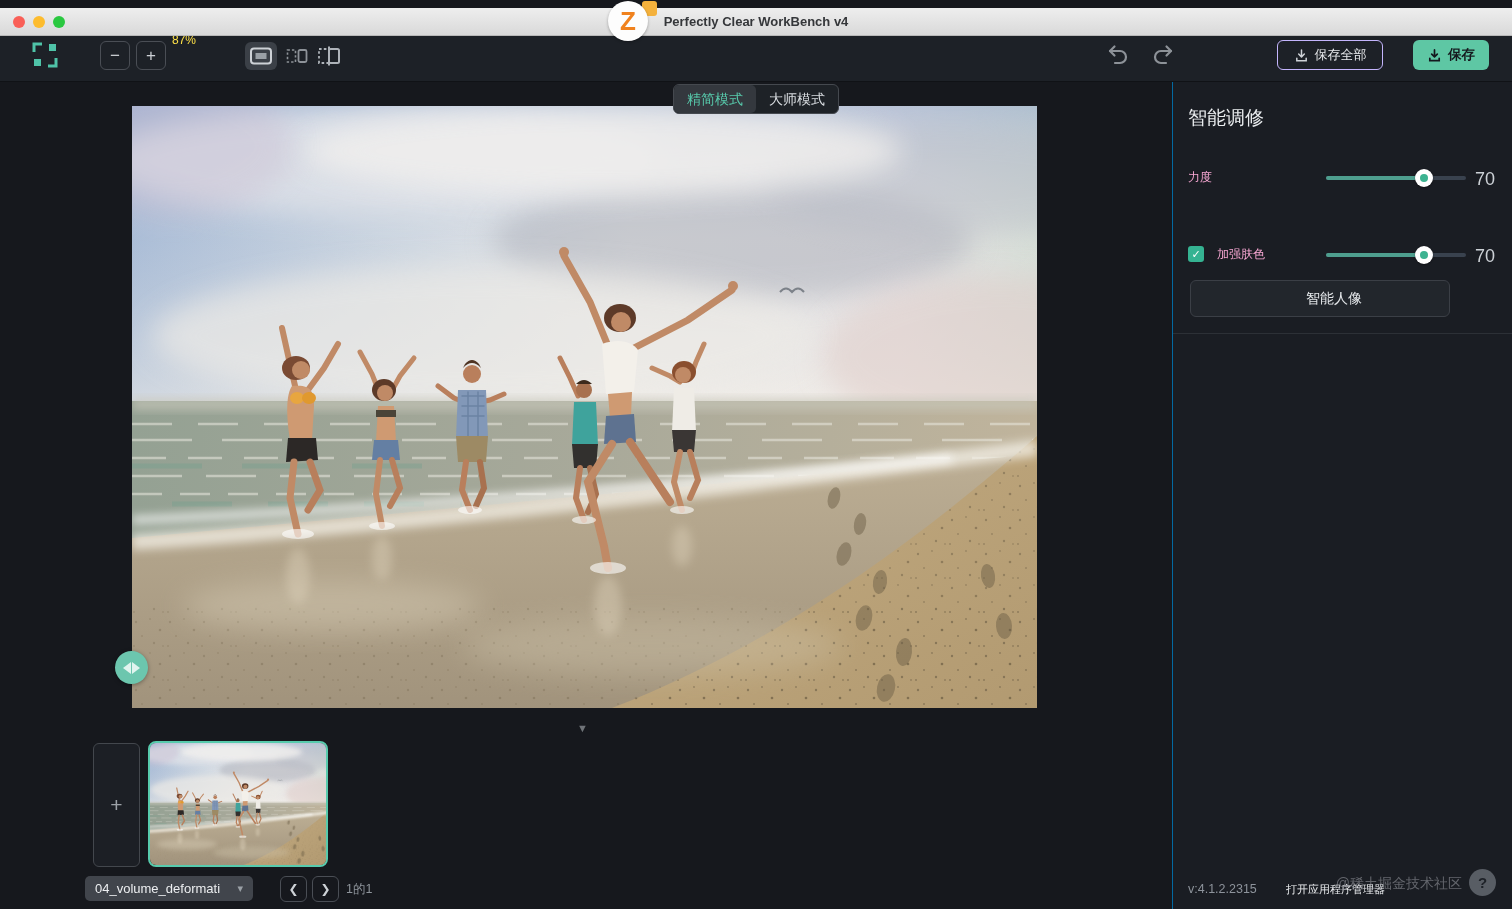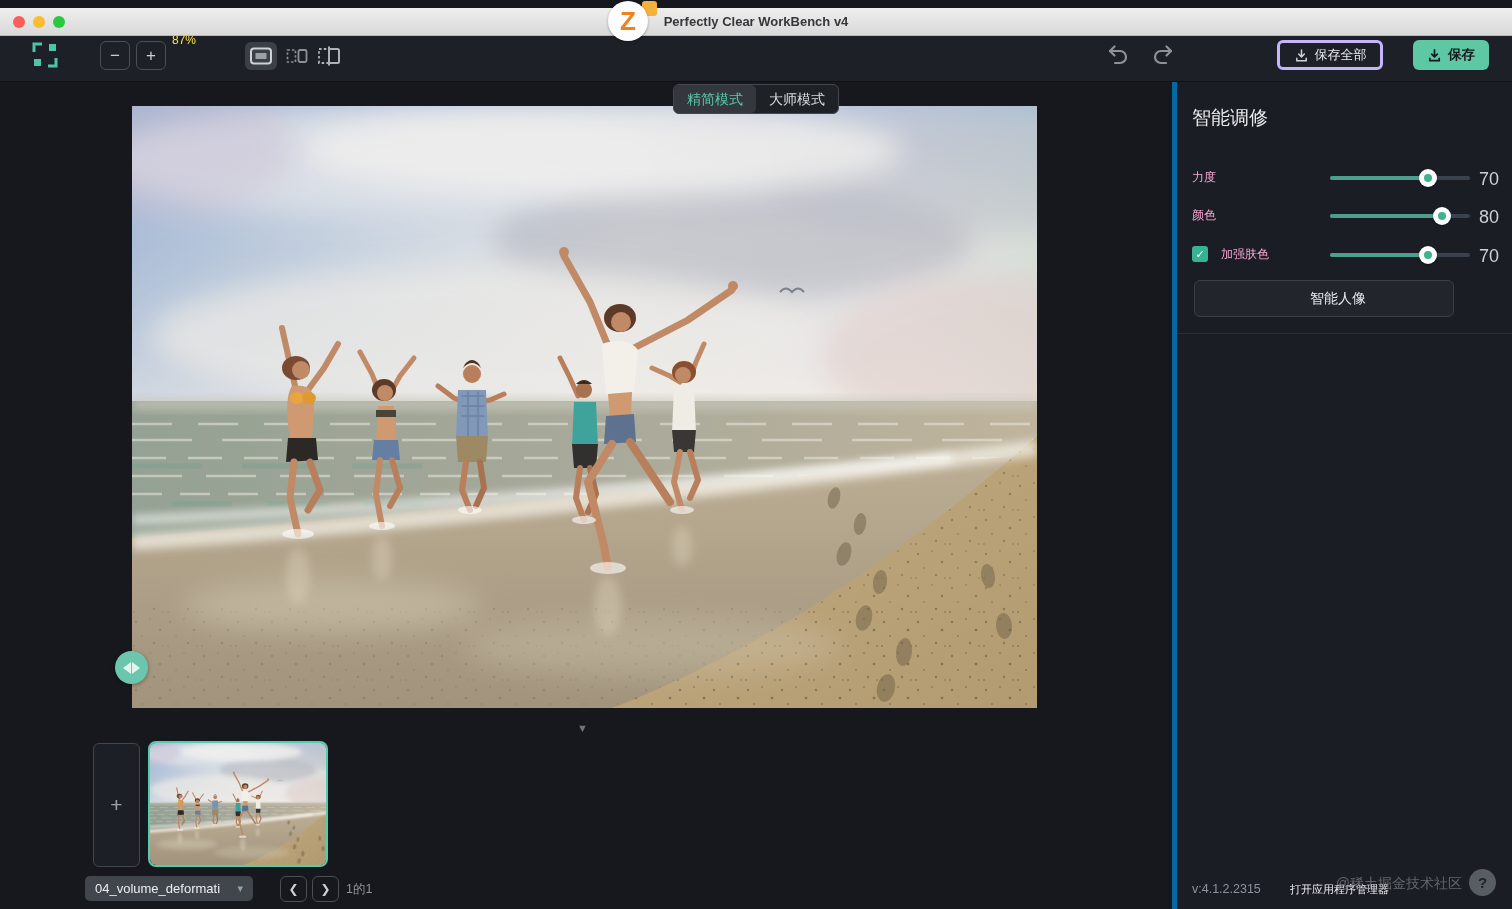--- a/index.html
+++ b/index.html
@@ -45,21 +45,21 @@
   .mode-tabs { position:absolute; left:50%; transform:translateX(-50%); top:12px;
     display:flex; height:30px; background:#1e2227; border:1px solid #45494f; border-radius:6px;
     overflow:hidden;margin-top:44px; }
   .mode-tab { padding:0 13px; line-height:28px; font-size:14px; color:#d8dce0; cursor:pointer; }
   .mode-tab.active { background:#34383e; color:#57c9ab; border-radius:5px; }
 
   .hist-btn { position:absolute; top:15px; width:26px; height:24px; cursor:pointer; }
   .h-undo { left:1104px; } .h-redo { left:1151px; }
 
   .btn-saveall { position:absolute; left:1277px; top:12px; width:106px; height:30px;
-    background:transparent; border:3px solid #c4b5fd; border-radius:6px; display:flex;
+    background:transparent; border:1px solid #c4b5fd; border-radius:6px; display:flex;
     align-items:center; justify-content:center; gap:6px; color:#e8eaed; font-size:13px; cursor:pointer; }
   .btn-save { position:absolute; left:1413px; top:12px; width:76px; height:30px;
     background:#5ec7a4; border:none; border-radius:6px; display:flex; align-items:center;
     justify-content:center; gap:6px; color:#15191e; font-size:13.5px; font-weight:bold; cursor:pointer; }
 
   
   .workspace { position:absolute; left:0; top:82px; width:1512px; height:827px; display:flex; }
   .canvas-area { position:relative; width:1172px; height:827px; background:#16181d; }
   .photo { position:absolute; left:132px; top:24px; width:905px; height:602px; }
   .thumb-photo-wrap { position:absolute; left:148px; top:659px; width:180px; height:126px;
@@ -81,21 +81,21 @@
     cursor:pointer; }
   .file-name { flex:1; font-size:13px; color:#eceef0; white-space:nowrap; overflow:hidden; }
   .file-caret { font-size:11px; color:#9aa0a6; }
   .nav-btn { position:absolute; top:794px; width:27px; height:26px; background:transparent;
     border:1px solid #4a4e55; border-radius:6px; color:#cdd1d6; font-size:12px; cursor:pointer; }
   .nav-prev { left:280px; } .nav-next { left:312px; }
   .pos-label { position:absolute; left:346px; top:799px; font-size:12.5px; color:#8e949b; }
 
   
   .sidebar { position:relative; width:340px; height:827px; background:#1a1d23;
-    border-left:5px solid #0369a1; }
+    border-left:1px solid #0369a1; }
   .sb-title { position:absolute; left:15px; top:23px; font-size:19px; font-weight:normal;
     color:#eaedef; }
   .sl-row { position:absolute; left:0; width:340px; height:22px; }
   .r0 { top:85px; } .r1 { top:123px; } .r2 { top:162px; }
   .sl-label { position:absolute; left:15px; top:2px; font-size:12px; color:#f9a8d4; }
   .r2 .sl-label { left:44px; }
   .checkbox { position:absolute; left:15px; top:2px; width:16px; height:16px; border-radius:3px;
     background:#35b392; display:flex; align-items:center; justify-content:center;
     font-size:11px; color:#fff; cursor:pointer; }
   .sl-track { position:absolute; left:153px; top:9px; width:140px; height:4px;
@@ -425,28 +425,20 @@
 
     <div class="sl-row r0">
       <span class="sl-label">力度</span>
       <div class="sl-track">
         <div class="sl-fill" style="width: 70%;"></div>
         <div class="sl-handle" style="left: 70%;"></div>
       </div>
       <span class="sl-value">70</span>
     </div>
 
-    <div class="sl-row r1">
-      <span class="sl-label">颜色</span>
-      <div class="sl-track">
-        <div class="sl-fill" style="width: 80%;"></div>
-        <div class="sl-handle" style="left: 80%;"></div>
-      </div>
-      <span class="sl-value">80</span>
-    </div>
 
     <div class="sl-row r2">
       <span class="checkbox">✓</span>
       <span class="sl-label">加强肤色</span>
       <div class="sl-track">
         <div class="sl-fill" style="width: 70%;"></div>
         <div class="sl-handle" style="left: 70%;"></div>
       </div>
       <span class="sl-value">70</span>
     </div>

